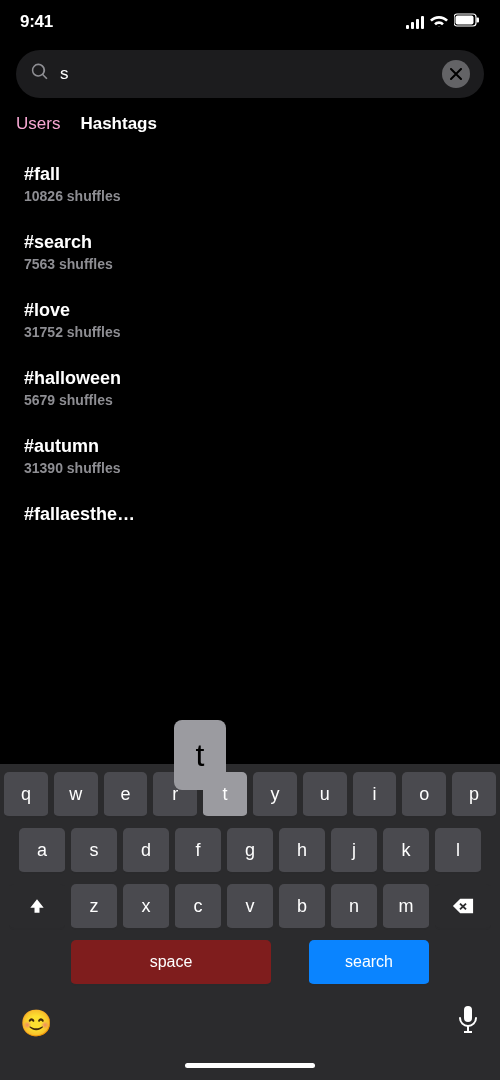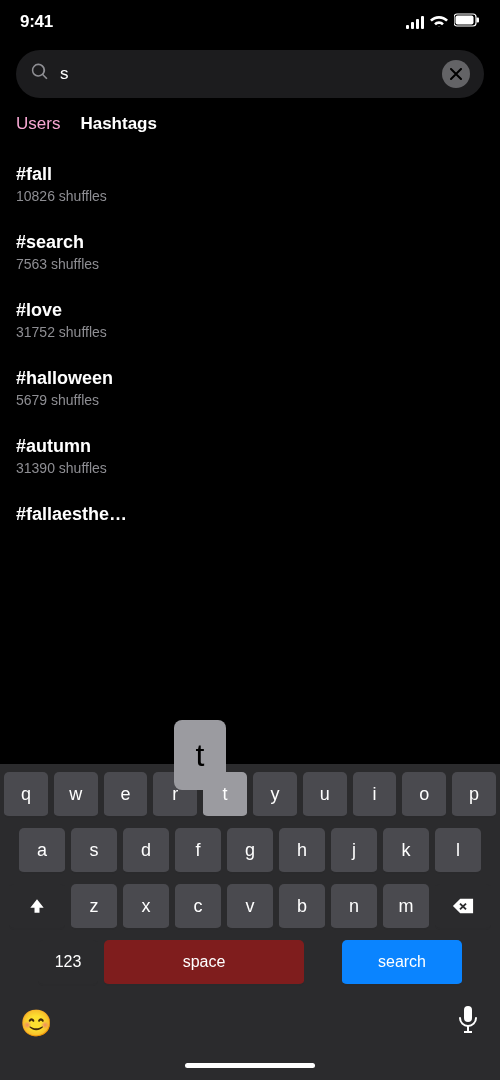--- a/index.html
+++ b/index.html
@@ -100,37 +100,37 @@
       cursor: pointer;
       padding-bottom: 2px;
     }
     .tab-item.active {
       color: #fff;
       font-weight: 600;
     }
 
     
     .hashtag-list {
-      padding: 0 16px;
+      padding: 0 24px;
     }
     .hashtag-item {
       padding: 14px 0;
       border-bottom: 0px solid transparent;
       cursor: pointer;
     }
     .hashtag-name {
       font-size: 18px;
       font-weight: 700;
       color: #fff;
       margin-bottom: 3px;
     }
     .hashtag-count {
       font-size: 14px;
       color: #8e8e93;
-      font-weight: 400;
+      font-weight: 700;
     }
 
     
     .keyboard-area {
       position: absolute;
       bottom: 0;
       left: 0;
       width: 500px;
       background: #2b2b2d;
     }
@@ -363,21 +363,20 @@
         <div class="key">n</div>
         <div class="key">m</div>
         <div class="key delete-key" style="min-width:52px;max-width:56px;">
           <svg width="22" height="18" viewBox="0 0 24 18" fill="#fff">
             <path d="M9 1L1 9l8 8h14V1H9zm7 11l-1.4 1.4L12 11l-2.6 2.4L8 12l2.6-2.4L8 7.2l1.4-1.4L12 8.2l2.6-2.4L16 7.2l-2.6 2.4L16 12z"></path>
           </svg>
         </div>
       </div>
 
       <div class="key-row">
-        <div class="key num-key">123</div>
         <div class="key space-key">space</div>
         <div class="key search-key">search</div>
       </div>
     </div>
   </div>
 
   <div class="keyboard-bottom">
     <span class="emoji-btn">😊</span>
     <span class="mic-btn">
       <svg width="24" height="28" viewBox="0 0 24 28" fill="#fff">

